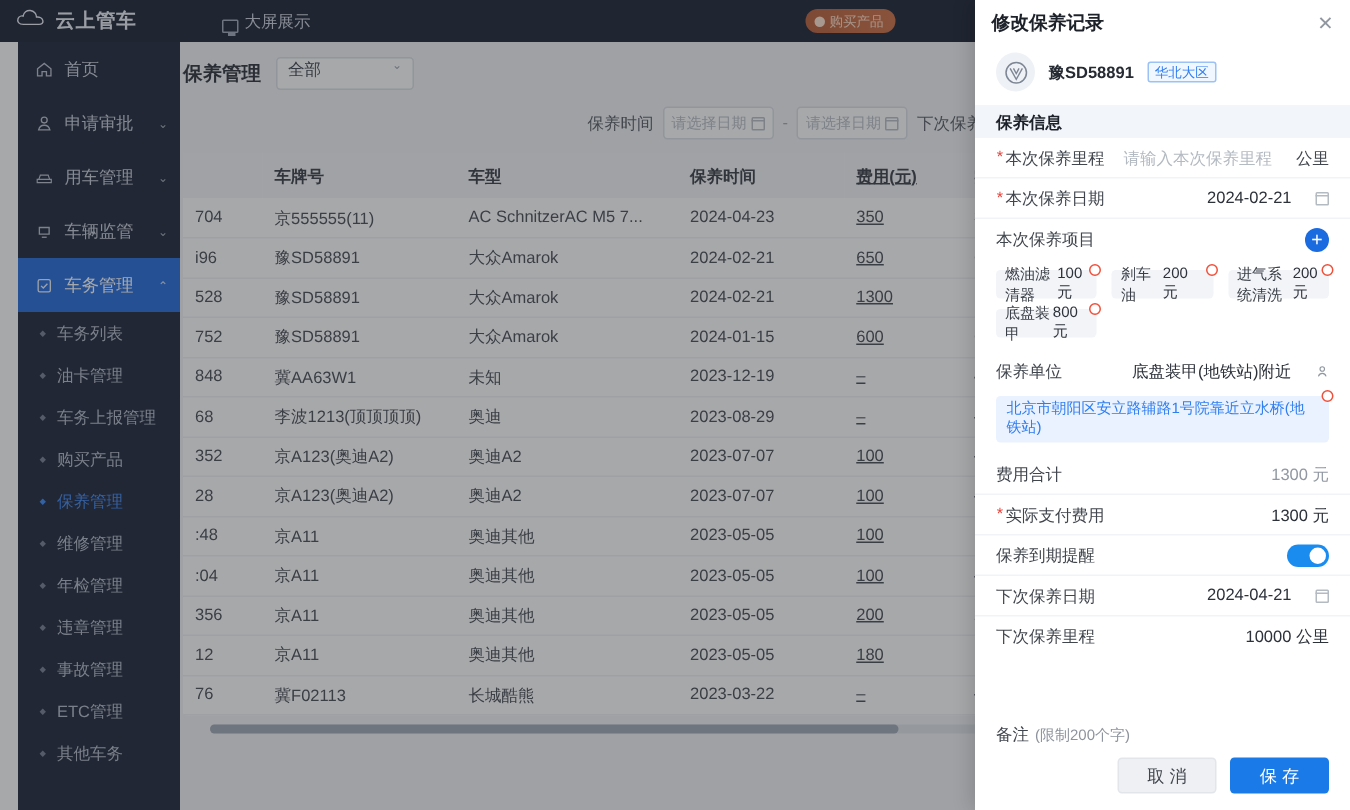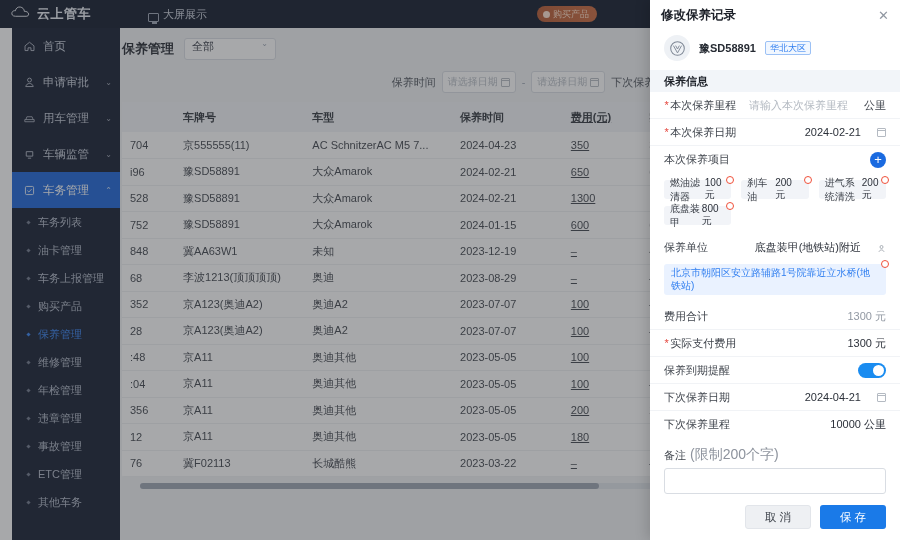--- a/index.html
+++ b/index.html
@@ -184,21 +184,21 @@
   }
   .person-ico { width: 9px; height: 9px; position: relative; flex: none; }
   .toggle {
     width: 28px; height: 15px; border-radius: 8px; background: #1a8cf0; position: relative;
   }
   .toggle::after {
     content: ""; position: absolute; right: 2px; top: 2px; width: 11px; height: 11px;
     border-radius: 50%; background: #fff;
   }
   .note-head { padding: 8px 14px 4px 14px; font-size: 11px; color: #41464e; display: flex; align-items: baseline; gap: 4px; }
-  .note-limit { color: #8d939d; font-size: 14px; }
+  .note-limit { color: #8d939d; font-size: 10px; margin-top: 37px; }
   .note-box { margin: 0 14px; height: 26px; border: 1px solid #d9dde3; border-radius: 3px; background: #fff; }
   .drawer-foot {
     display: flex; justify-content: flex-end; gap: 9px; padding: 9px 14px 11px 2px; flex: none;
   }
   .btn { height: 24px; min-width: 66px; border-radius: 3px; font-size: 11.5px;
          display: flex; align-items: center; justify-content: center; }
   .btn-cancel { background: #eef0f3; color: #41464e; border: 1px solid #e2e5ea; }
   .btn-save { background: #1a7ae8; color: #fff; }
 </style>
 </head>

